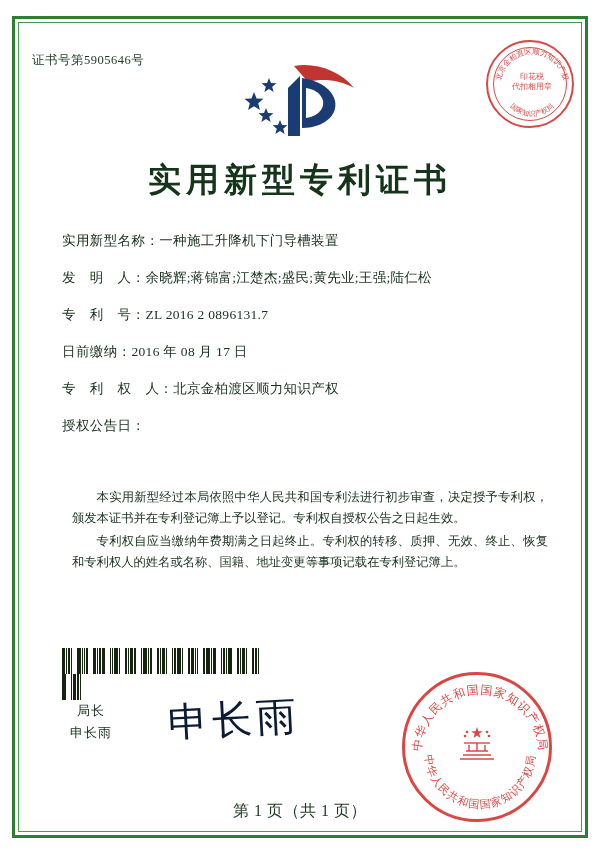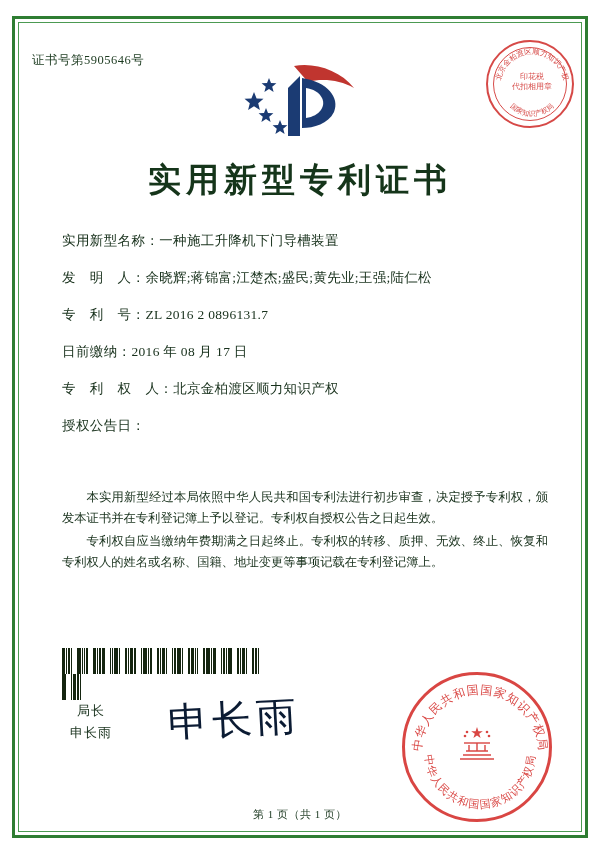--- a/index.html
+++ b/index.html
@@ -144,21 +144,21 @@
     position: absolute;
     left: 62px;
     right: 52px;
     top: 487px;
     font-size: 12.3px;
     line-height: 21px;
     text-align: justify;
     color: #17301b;
   }
   .paras p {
-    margin: 0 0 2px 0;
+    margin: 0 0 2px 10px;
     text-indent: 2em;
   }
 
   
   .barcode {
     position: absolute;
     left: 62px;
     top: 648px;
     width: 200px;
     height: 26px;
@@ -230,21 +230,21 @@
     letter-spacing: 0.5px;
   }
 
   
   .footer {
     position: absolute;
     left: 0;
     right: 0;
     bottom: 34px;
     text-align: center;
-    font-size: 11px;
+    font-size: 16px;
     color: #1d3a22;
     letter-spacing: 0.5px;
   }
 </style>
 </head>
 <body>
 
 <div class="page">
 
   <div class="outer-border"></div>

